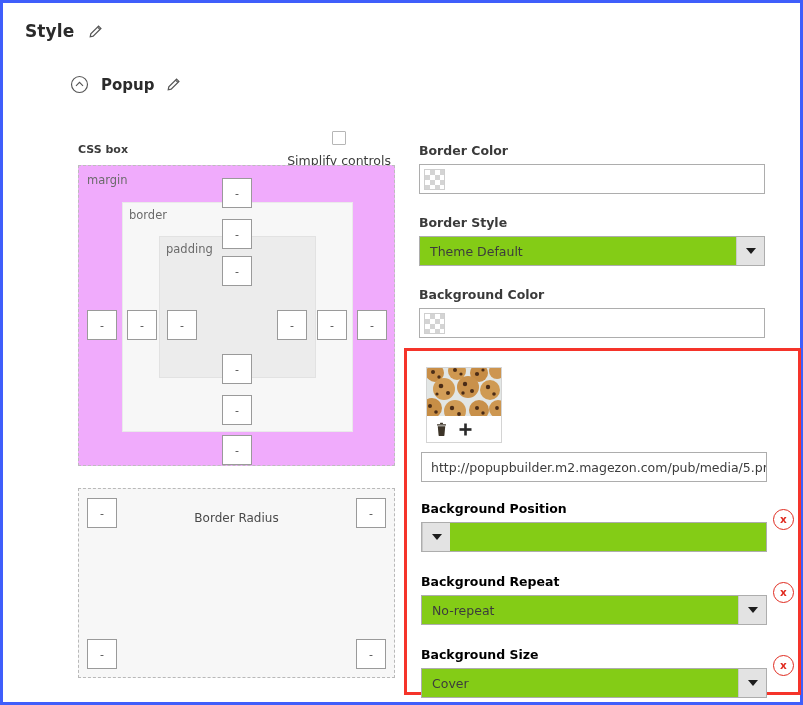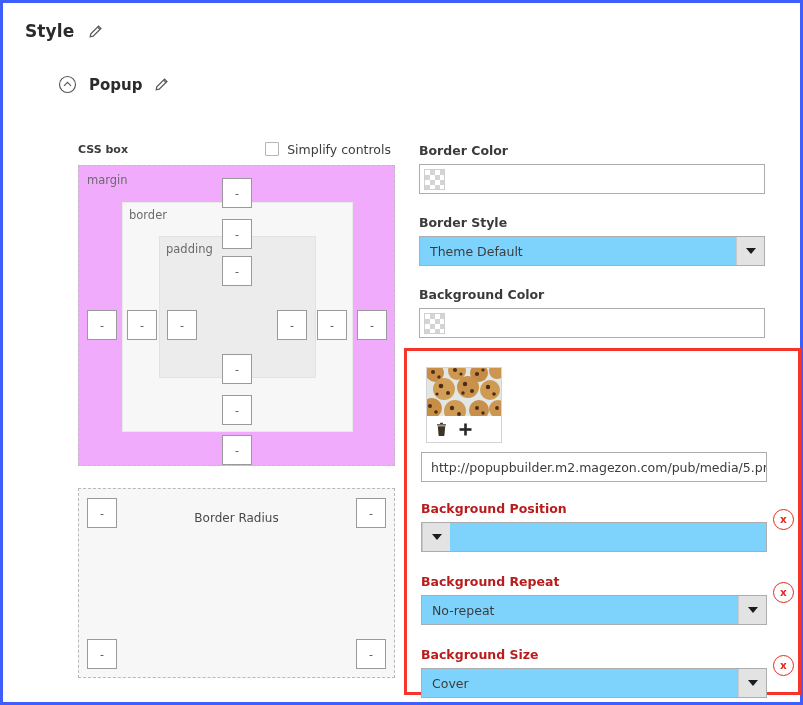--- a/index.html
+++ b/index.html
@@ -21,35 +21,35 @@
   .style-header {
     position:absolute; left:22px; top:18px;
     display:flex; align-items:center; gap:14px;
   }
   .style-title {
     font-size:17px; font-weight:700; color:#2b2b2b; letter-spacing:.1px;
   }
   .pencil-ico { width:15px; height:15px; display:block; }
 
   .popup-header {
-    position:absolute; left:55px; top:72px;
+    position:absolute; left:67px; top:72px;
     display:flex; align-items:center; gap:12px;
   }
   .circ-ico { width:19px; height:19px; display:block; }
   .popup-title { font-size:15px; font-weight:700; color:#2b2b2b; }
 
   
   .left-col { position:absolute; left:75px; top:136px; width:317px; }
 
   .cssbox-row {
     display:flex; align-items:center; height:20px; margin-bottom:6px;
   }
   .cssbox-label { font-size:11px; font-weight:700; color:#3a3a3a; }
   .simplify-wrap {
-    display:flex; align-items:center; gap:8px; margin-left:auto; margin-right:4px;
+    display:flex; align-items:center; gap:8px; margin-left:auto; margin-right:4px;flex-direction:column;
   }
   .cb {
     width:14px; height:14px; border:1px solid #b6b6b6; background:#fff;
     display:inline-block; border-radius:1px;
   }
   .simplify-label { font-size:12.5px; color:#3d3d3d; font-weight:400; }
 
   .boxmodel {
     position:relative; width:317px; height:301px;
     border:1px dashed #bdbdbd; background:#f0abfc;
@@ -99,21 +99,21 @@
     background-color:#fff;
     background-image:
       linear-gradient(45deg,#d4d4d4 25%,transparent 25%,transparent 75%,#d4d4d4 75%),
       linear-gradient(45deg,#d4d4d4 25%,transparent 25%,transparent 75%,#d4d4d4 75%);
     background-size:10px 10px;
     background-position:0 0, 5px 5px;
   }
 
   .select {
     position:relative; width:346px; height:30px;
-    border:1px solid #adadad; background:#7dd3fc;
+    border:1px solid #adadad; background:#84cc16;
     display:flex; align-items:center;
   }
   .select .val {
     font-size:12.5px; color:#3c3c3c; padding-left:10px; flex:1;
   }
   .select .arrow {
     width:28px; height:28px; background:#e3e3e3; border-left:1px solid #c9c9c9;
     display:flex; align-items:center; justify-content:center;
   }
   .caret {
@@ -146,21 +146,21 @@
     border:1px solid #adadad; background:#fff;
     display:flex; align-items:center;
   }
   .url-input .t {
     font-size:12.5px; color:#3c3c3c; padding-left:9px;
     white-space:nowrap; overflow:hidden;
   }
 
   .bg-group { position:absolute; left:14px; top:150px; width:372px; }
   .bg-label {
-    font-size:12.5px; font-weight:700; color:#b91c1c; margin-bottom:6px;
+    font-size:12.5px; font-weight:700; color:#000000; margin-bottom:6px;
   }
   .bg-label.sp2 { margin-top:22px; }
   .sel-row { position:relative; width:346px; }
   .clear-btn {
     position:absolute; right:-27px; top:-13px;
     width:21px; height:21px; border-radius:50%;
     border:1.5px solid #e02b20; background:#fff;
     display:flex; align-items:center; justify-content:center;
     font-size:10.5px; font-weight:700; color:#e02b20; line-height:1;
   }

